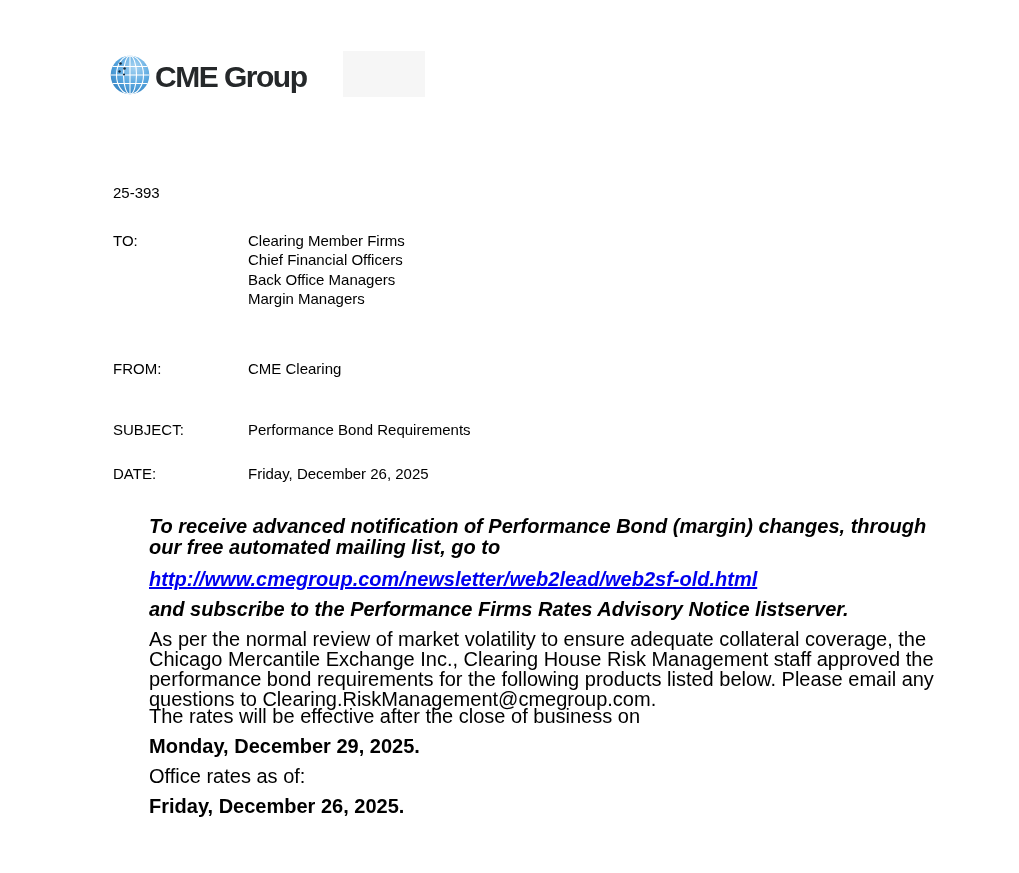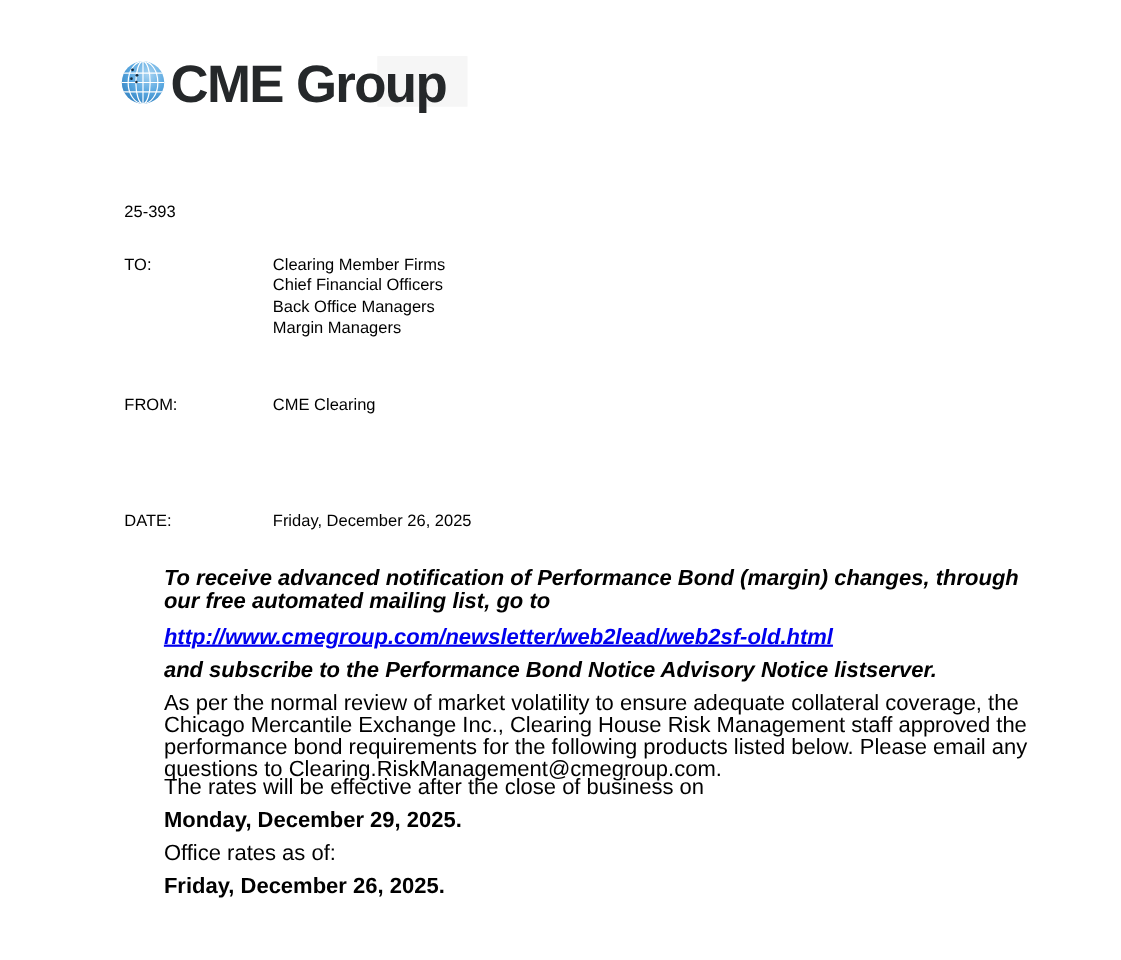--- a/index.html
+++ b/index.html
@@ -17,21 +17,21 @@
   .logo-shadow {
     position: absolute; left: 343px; top: 51px;
     width: 82px; height: 46px;
     background: #f6f6f6;
   }
   .logo {
     position: absolute; left: 110px; top: 54px;
     display: flex; align-items: center; gap: 5px;
   }
   .logo-text {
-    font-size: 48px; font-weight: bold;
+    font-size: 30px; font-weight: bold;
     color: #25282a; letter-spacing: -1.5px;
     line-height: 42px;
     white-space: nowrap;
   }
 
   .notice-number {
     position: absolute; left: 113px; top: 145px;
     font-size: 15px; line-height: 18px; margin-top: 39px;
   }
 
@@ -110,35 +110,41 @@
   <div class="memo-row" style="top:231px">
     <div class="memo-label">TO:</div>
     <div class="memo-values">
       <div>Clearing Member Firms</div>
       <div>Chief Financial Officers</div>
       <div>Back Office Managers</div>
       <div>Margin Managers</div>
     </div>
   </div>
 
+  <div class="memo-row" style="top:420px">
+    <div class="memo-label">SUBJECT:</div>
+    <div class="memo-values">
+      <div>Performance Bond Requirements</div>
+    </div>
+  </div>
 
   <div class="memo-row" style="top:464px">
     <div class="memo-label">DATE:</div>
     <div class="memo-values">
       <div>Friday, December 26, 2025</div>
     </div>
   </div>
 
   <div class="para bold-italic" style="top:516px">To receive advanced notification of Performance Bond (margin) changes, through our free automated mailing list, go to</div>
 
   <div class="para" style="top:569px">
     <a href="#" class="doc-link">http://www.cmegroup.com/newsletter/web2lead/web2sf-old.html</a>
   </div>
 
-  <div class="para bold-italic" style="top:599px">and subscribe to the Performance Bond Notice Advisory Notice listserver.</div>
+  <div class="para bold-italic" style="top:599px">and subscribe to the Performance Firms Rates Advisory Notice listserver.</div>
 
   <div class="para" style="top:629px">As per the normal review of market volatility to ensure adequate collateral coverage, the Chicago Mercantile Exchange Inc., Clearing House Risk Management staff approved the performance bond requirements for the following products listed below. Please email any questions to Clearing.RiskManagement@cmegroup.com.</div>
 
   <div class="para" style="top:706px">The rates will be effective after the close of business on</div>
 
   <div class="para bold" style="top:736px">Monday, December 29, 2025.</div>
 
   <div class="para" style="top:766px">Office rates as of:</div>
 
   <div class="para bold" style="top:796px">Friday, December 26, 2025.</div>

